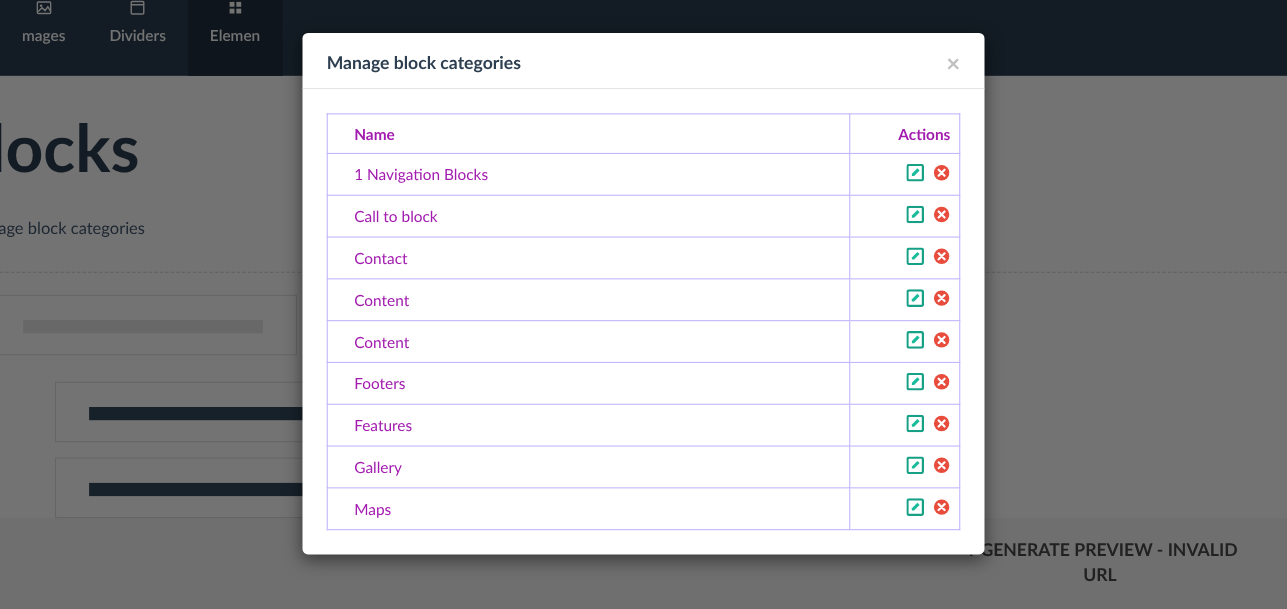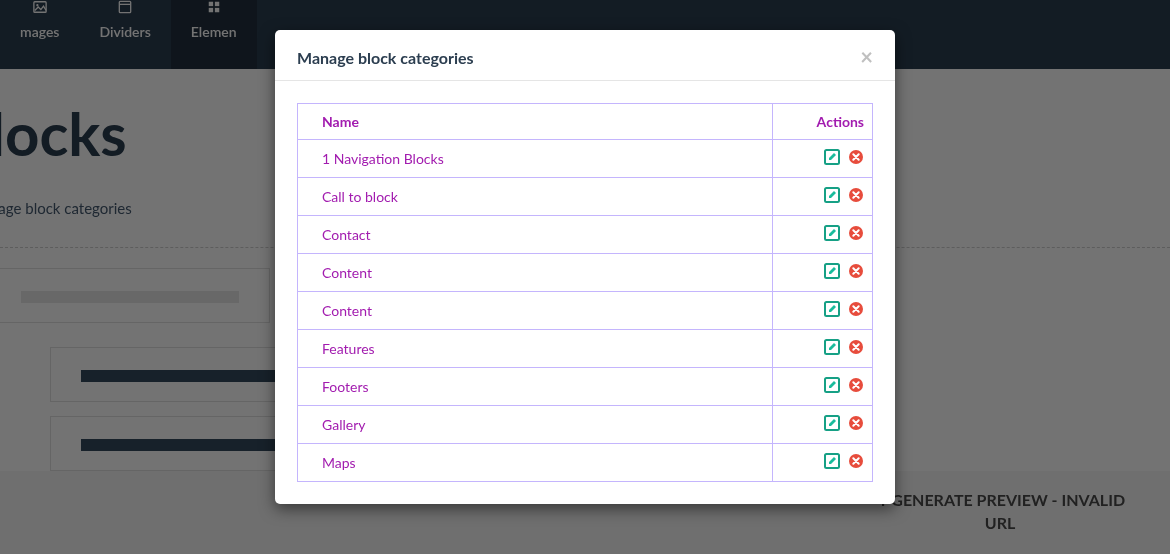--- a/index.html
+++ b/index.html
@@ -336,38 +336,38 @@
                 </span>
                 <span>
                   <svg class="icon-delete" viewBox="0 0 16 16">
                     <circle cx="8" cy="8" r="7" fill="#e74c3c"></circle>
                     <path d="M5.3 5.3 L10.7 10.7 M10.7 5.3 L5.3 10.7" stroke="#fff" stroke-width="2" stroke-linecap="round"></path>
                   </svg>
                 </span>
               </span></td>
           </tr>
           <tr>
+            <td>Footers</td>
+            <td class="actions-td"><span class="act-group">
+                <span>
+                  <svg class="icon-edit" viewBox="0 0 16 16">
+                    <rect x="1" y="1" width="14" height="14" rx="1.5" fill="none" stroke="#16a085" stroke-width="2"></rect>
+                    <path d="M5 11 L5 9 L10 4 L12 6 L7 11 Z" fill="#1abc9c"></path>
+                  </svg>
+                </span>
+                <span>
+                  <svg class="icon-delete" viewBox="0 0 16 16">
+                    <circle cx="8" cy="8" r="7" fill="#e74c3c"></circle>
+                    <path d="M5.3 5.3 L10.7 10.7 M10.7 5.3 L5.3 10.7" stroke="#fff" stroke-width="2" stroke-linecap="round"></path>
+                  </svg>
+                </span>
+              </span></td>
+          </tr>
+          <tr>
             <td>Features</td>
-            <td class="actions-td"><span class="act-group">
-                <span>
-                  <svg class="icon-edit" viewBox="0 0 16 16">
-                    <rect x="1" y="1" width="14" height="14" rx="1.5" fill="none" stroke="#16a085" stroke-width="2"></rect>
-                    <path d="M5 11 L5 9 L10 4 L12 6 L7 11 Z" fill="#1abc9c"></path>
-                  </svg>
-                </span>
-                <span>
-                  <svg class="icon-delete" viewBox="0 0 16 16">
-                    <circle cx="8" cy="8" r="7" fill="#e74c3c"></circle>
-                    <path d="M5.3 5.3 L10.7 10.7 M10.7 5.3 L5.3 10.7" stroke="#fff" stroke-width="2" stroke-linecap="round"></path>
-                  </svg>
-                </span>
-              </span></td>
-          </tr>
-          <tr>
-            <td>Footers</td>
             <td class="actions-td"><span class="act-group">
                 <span>
                   <svg class="icon-edit" viewBox="0 0 16 16">
                     <rect x="1" y="1" width="14" height="14" rx="1.5" fill="none" stroke="#16a085" stroke-width="2"></rect>
                     <path d="M5 11 L5 9 L10 4 L12 6 L7 11 Z" fill="#1abc9c"></path>
                   </svg>
                 </span>
                 <span>
                   <svg class="icon-delete" viewBox="0 0 16 16">
                     <circle cx="8" cy="8" r="7" fill="#e74c3c"></circle>

